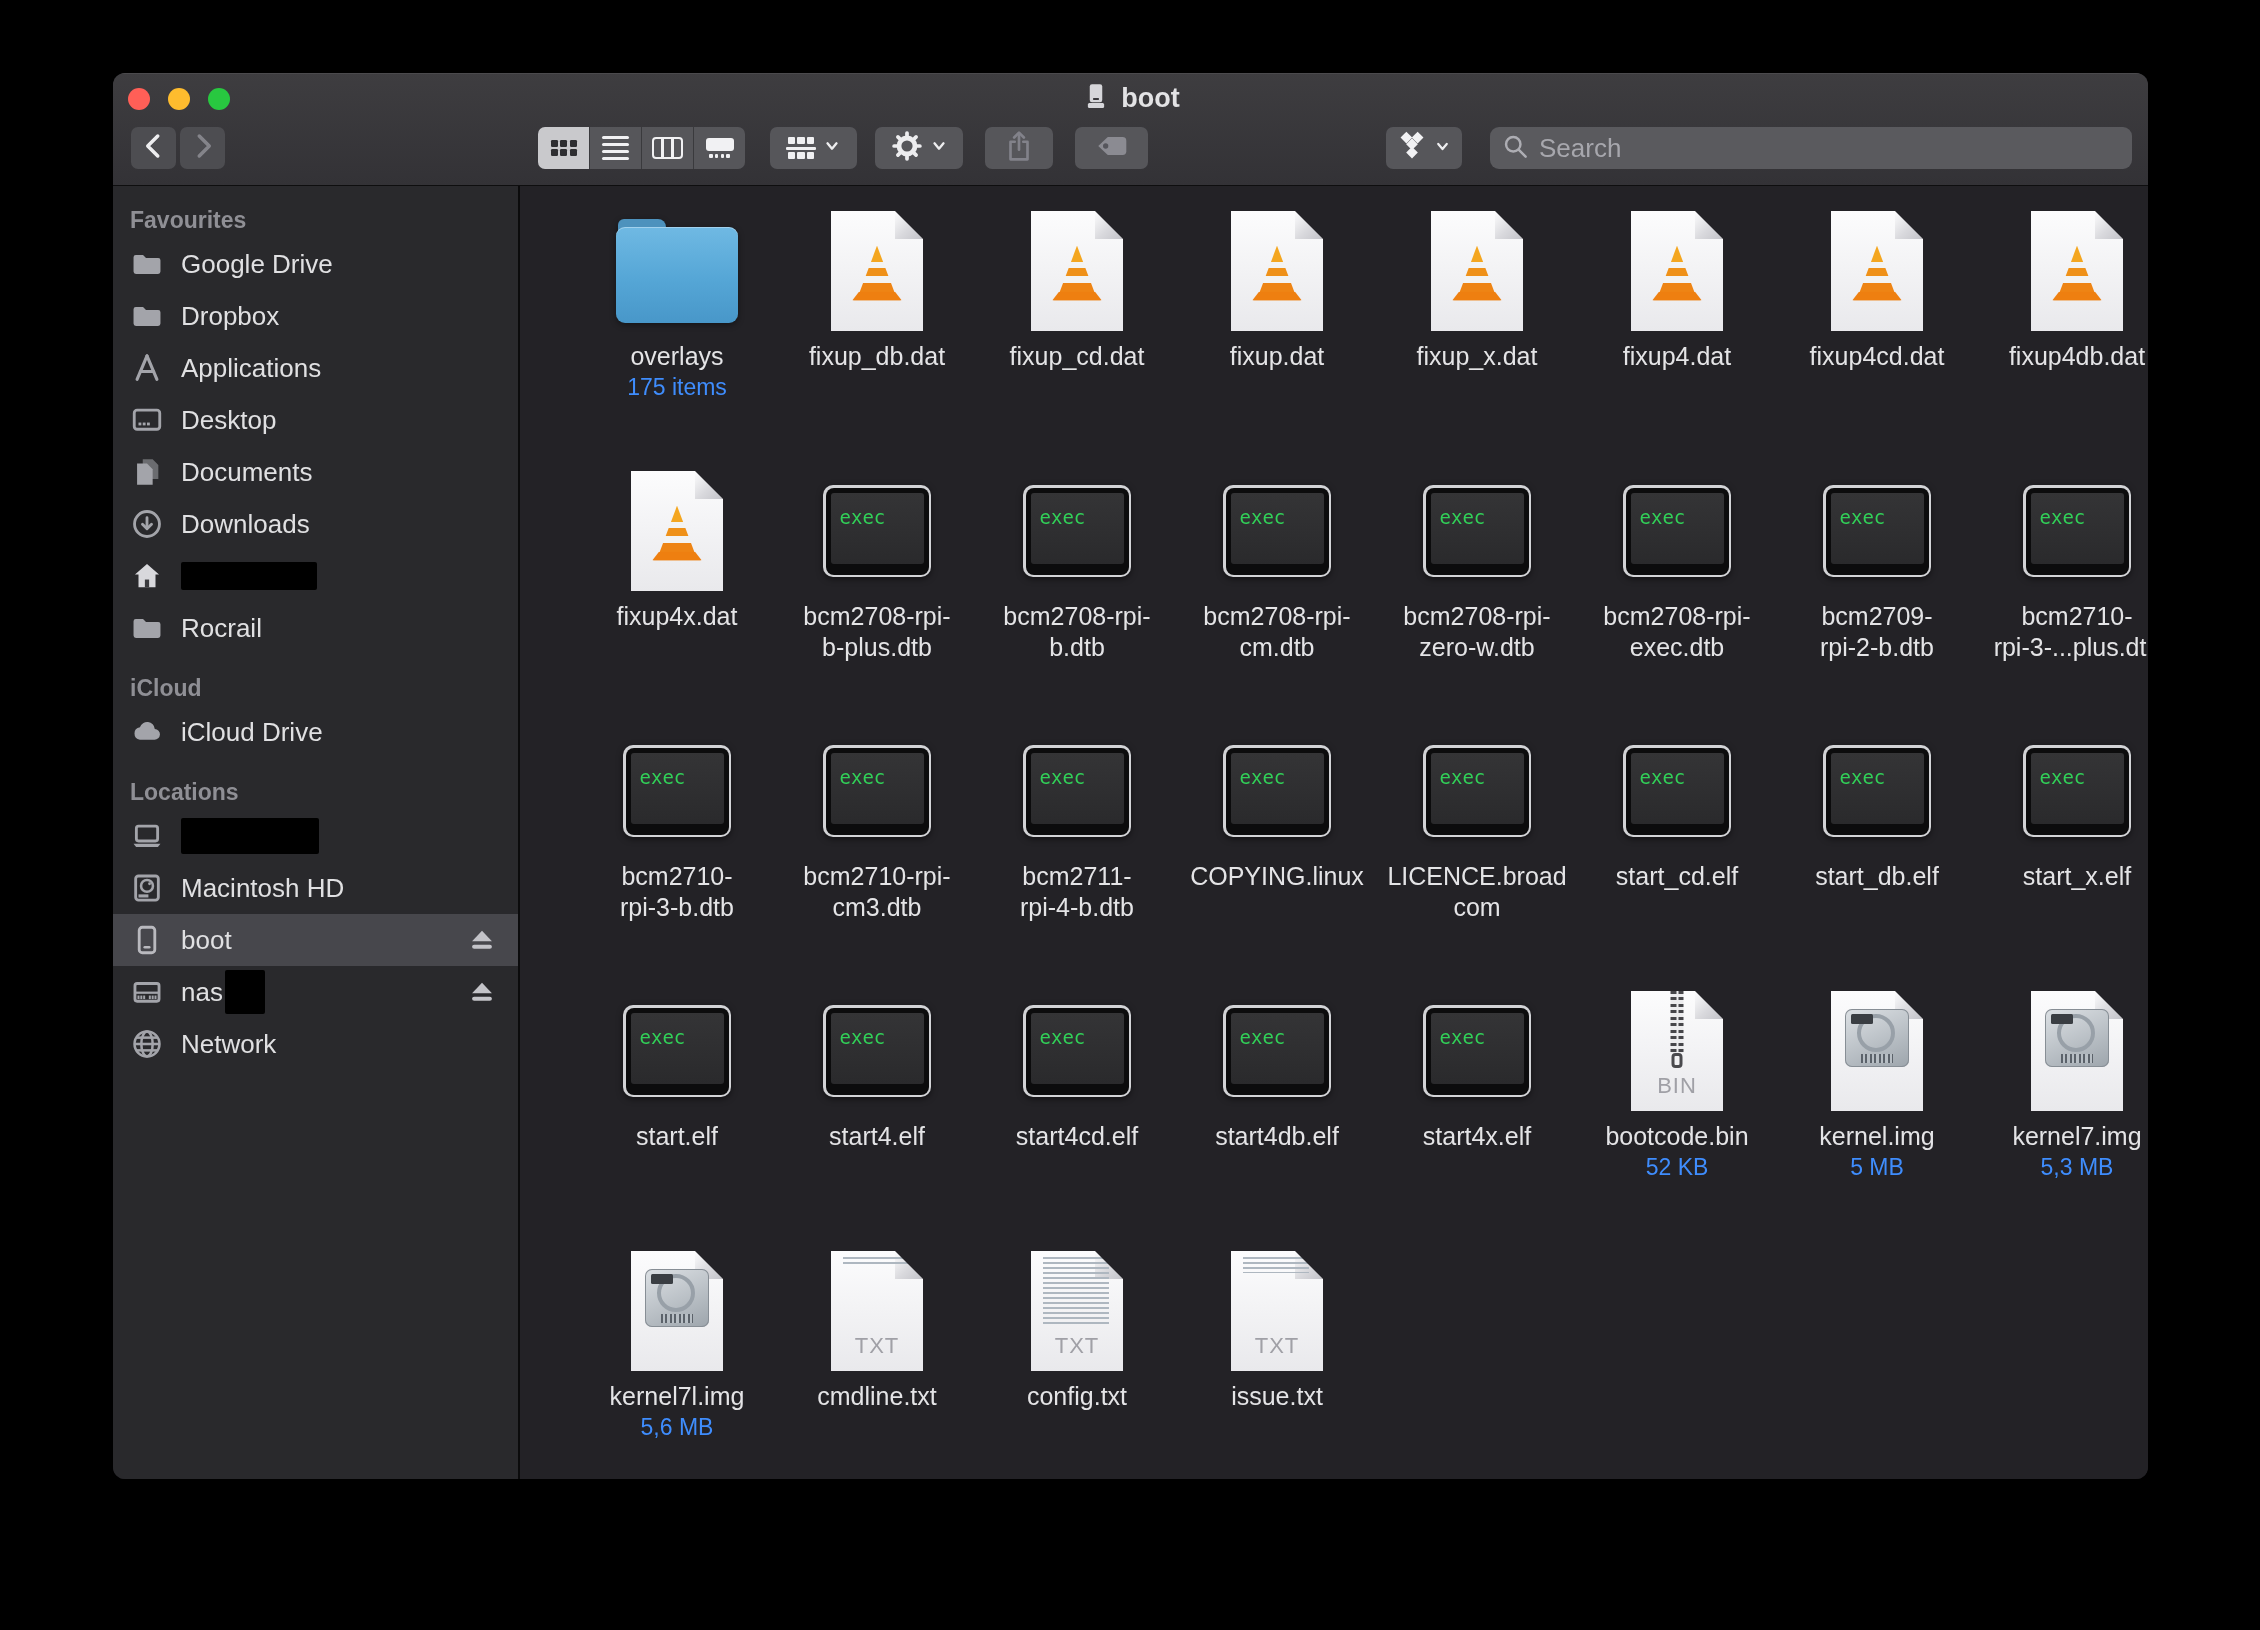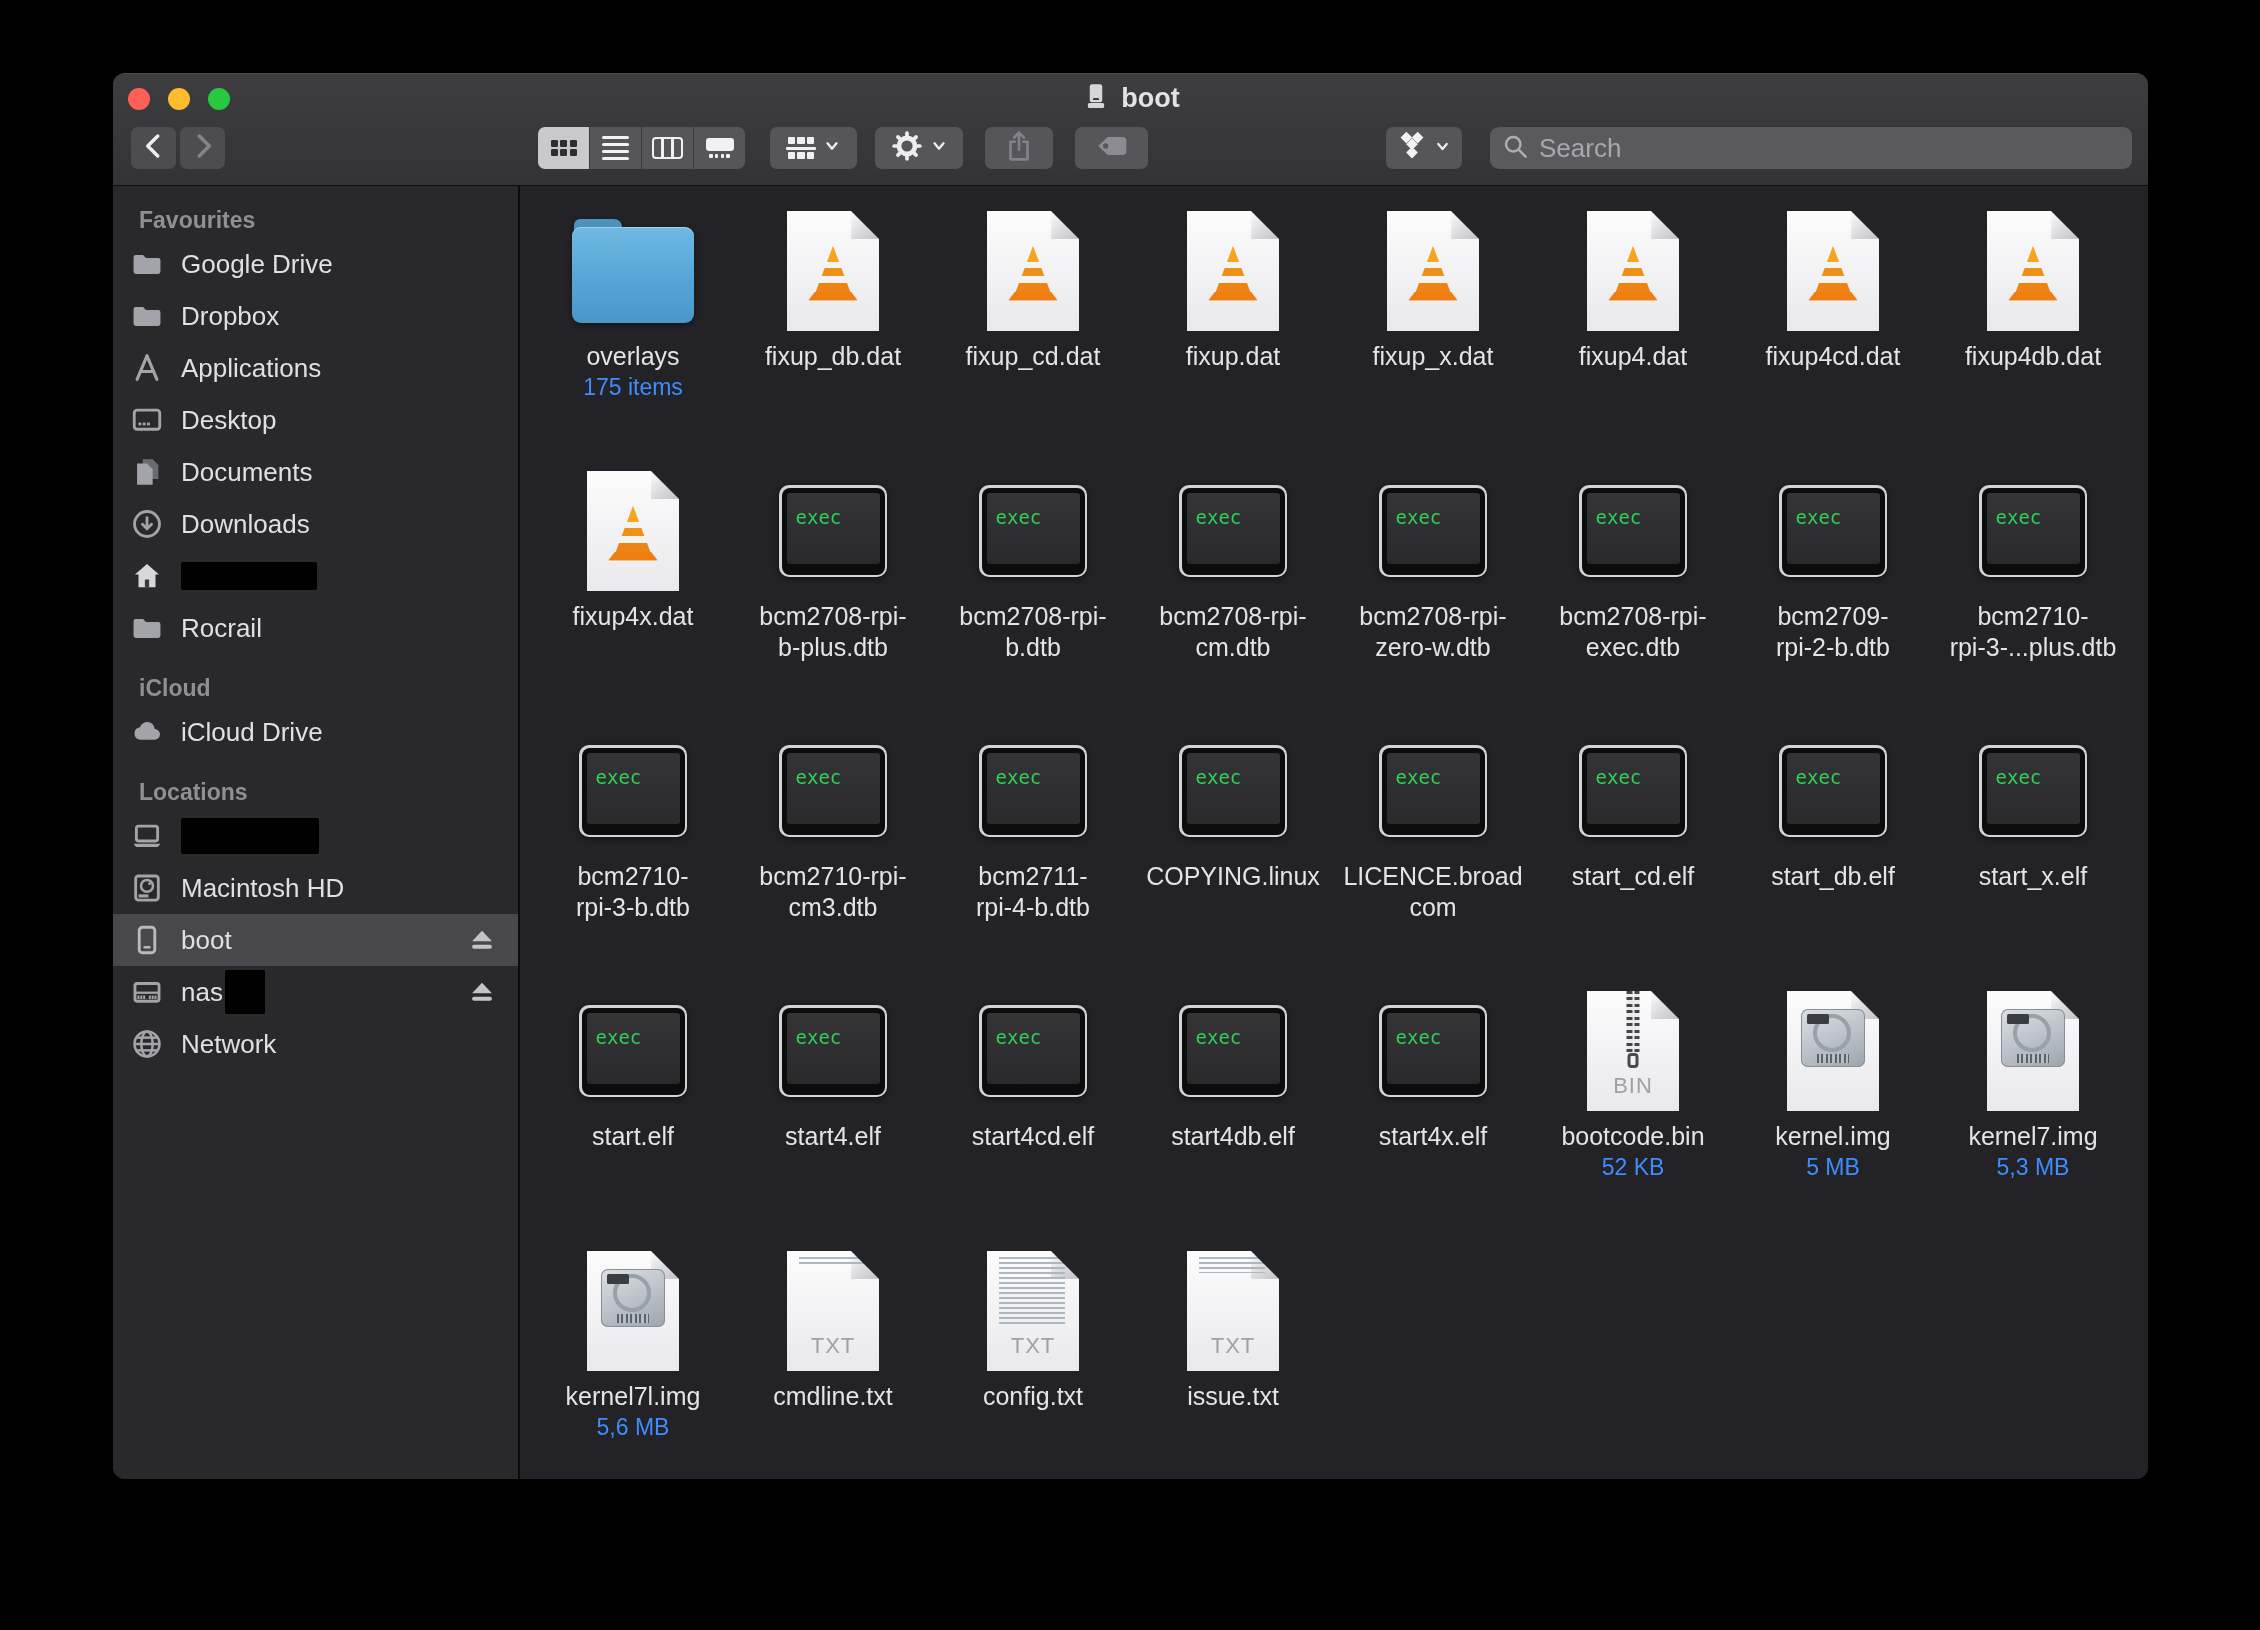--- a/index.html
+++ b/index.html
@@ -40,32 +40,32 @@
   .ic-group .bar{width:30px;height:3px;background:#f1f1f3;border-radius:1px;}
   .search{position:absolute;left:1377px;top:4px;width:642px;height:42px;border-radius:9px;
           background:#5a5a5e;display:flex;align-items:center;padding:0 12px;box-sizing:border-box;gap:8px;}
   .search input{flex:1;background:transparent;border:none;outline:none;color:#e8e8ea;
                 font-size:26px;font-family:"Liberation Sans",sans-serif;}
   .search input::placeholder{color:#a7a7ad;}
   
   .main{position:absolute;top:113px;left:0;right:0;bottom:0;display:flex;}
   .sidebar{width:407px;background:#29292c;border-right:2px solid #0b0b0c;box-sizing:border-box;
            padding-top:16px;flex:none;}
-  .shead{height:36px;display:flex;align-items:center;padding-left:26px;
+  .shead{height:36px;display:flex;align-items:center;padding-left:17px;
          font-size:23px;font-weight:bold;color:#8f8f95;}
   .ssec + .ssec .shead{margin-top:16px;}
   .srow{height:52px;display:flex;align-items:center;padding-left:17px;position:relative;
         font-size:26px;color:#e0e0e2;}
   .srow.selected{background:#47474c;}
   .sicon{width:34px;height:34px;margin-right:17px;display:flex;align-items:center;justify-content:center;flex:none;}
   .redact{display:inline-block;background:#000;border-radius:2px;}
   .eject{position:absolute;right:22px;top:50%;transform:translateY(-50%);display:flex;}
   .content{flex:1;background:#232226;overflow:hidden;}
   .grid{display:grid;grid-template-columns:repeat(8,200px);grid-auto-rows:260px;
-        padding:21px 16px 0 13px;}
+        padding:21px 16px 0 13px;margin-left:44px;}
   .cell{width:200px;display:flex;flex-direction:column;align-items:center;}
   .icon-box{height:128px;display:flex;align-items:center;justify-content:center;}
   .flabel{margin-top:6px;font-size:25px;line-height:31px;color:#e4e4e6;text-align:center;max-width:198px;}
   .finfo{font-size:23px;line-height:30px;color:#3f8dfd;text-align:center;}
   
   .fold-icn{position:relative;width:122px;height:104px;filter:drop-shadow(0 2px 3px rgba(0,0,0,.4));}
   .ftab{position:absolute;top:0;left:2px;width:48px;height:16px;border-radius:6px 8px 0 0;background:#4d92bd;}
   .fbody{position:absolute;top:8px;left:0;right:0;bottom:0;border-radius:9px;
          background:linear-gradient(180deg,#6fb9e3 0%,#55a6d6 55%,#4897c9 100%);
          box-shadow:inset 0 1px 0 rgba(255,255,255,.35);}

